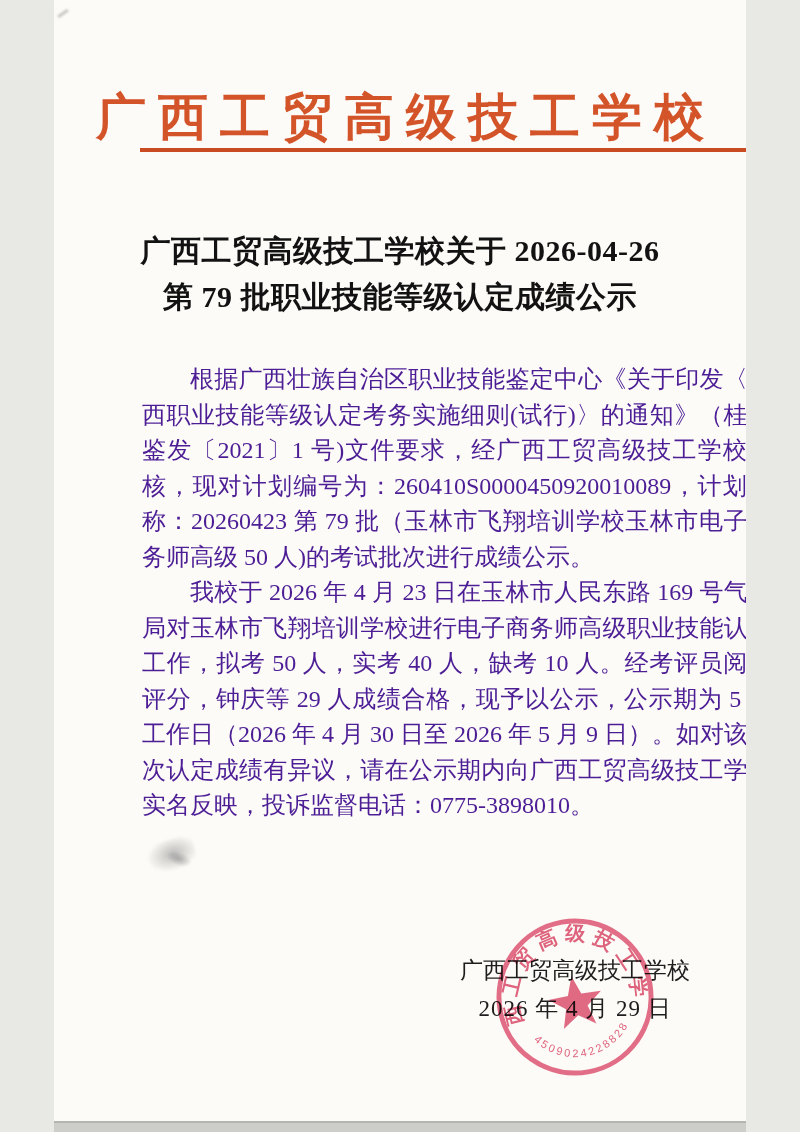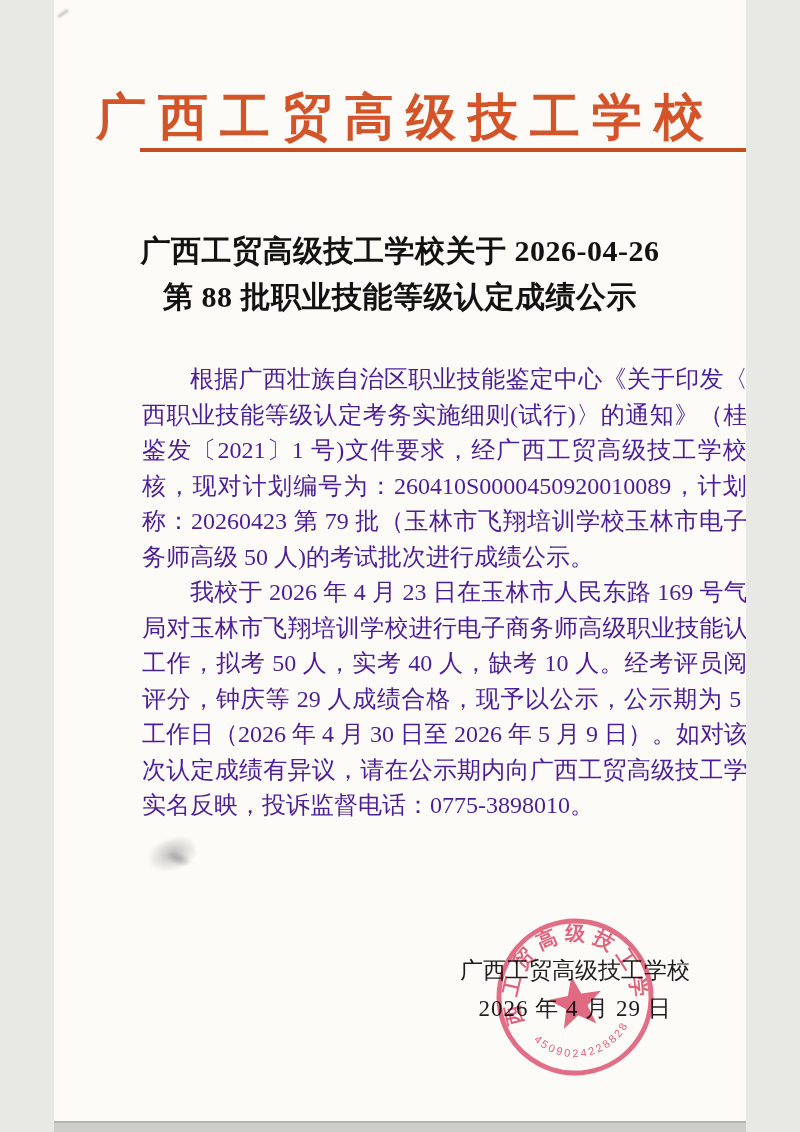--- a/index.html
+++ b/index.html
@@ -122,21 +122,21 @@
 
 <div class="page">
 
   <div class="corner-mark"></div>
 
   <div class="masthead">广西工贸高级技工学校</div>
   <div class="masthead-rule"></div>
 
   <div class="doc-title">
     <div>广西工贸高级技工学校关于 2026-04-26</div>
-    <div>第 88 批职业技能等级认定成绩公示</div>
+    <div>第 79 批职业技能等级认定成绩公示</div>
   </div>
 
   <div class="content">
     <p>根据广西壮族自治区职业技能鉴定中心《关于印发〈广西职业技能等级认定考务实施细则(试行)〉的通知》（桂职鉴发〔2021〕1 号)文件要求，经广西工贸高级技工学校考核，现对计划编号为：260410S0000450920010089，计划名称：20260423 第 79 批（玉林市飞翔培训学校玉林市电子商务师高级 50 人)的考试批次进行成绩公示。</p>
     <p>我校于 2026 年 4 月 23 日在玉林市人民东路 169 号气象局对玉林市飞翔培训学校进行电子商务师高级职业技能认定工作，拟考 50 人，实考 40 人，缺考 10 人。经考评员阅卷评分，钟庆等 29 人成绩合格，现予以公示，公示期为 5 个工作日（2026 年 4 月 30 日至 2026 年 5 月 9 日）。如对该批次认定成绩有异议，请在公示期内向广西工贸高级技工学校实名反映，投诉监督电话：0775-3898010。</p>
   </div>
 
   <div class="smudge"></div>
   <div class="smudge-2"></div>
 

